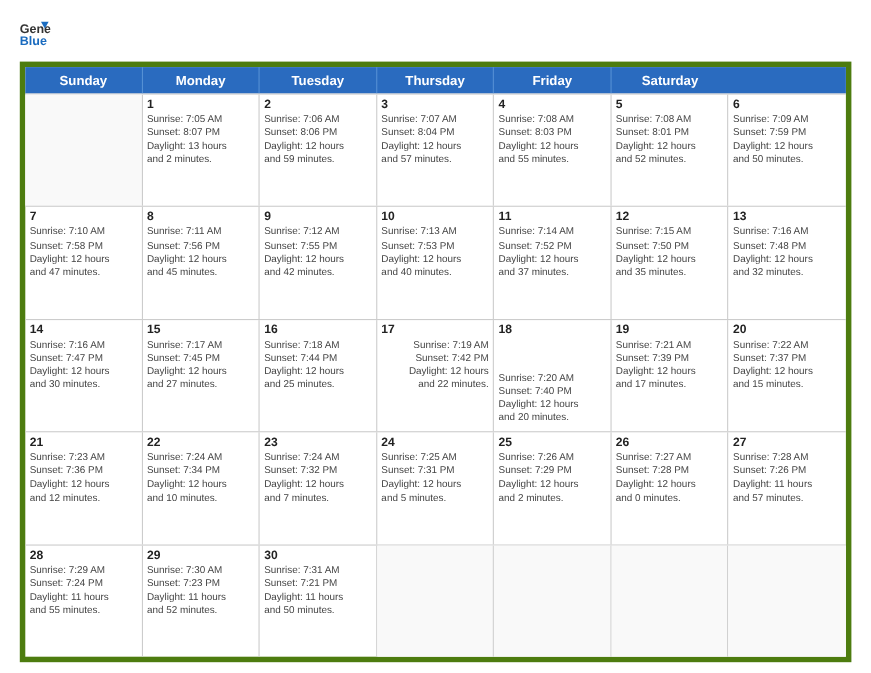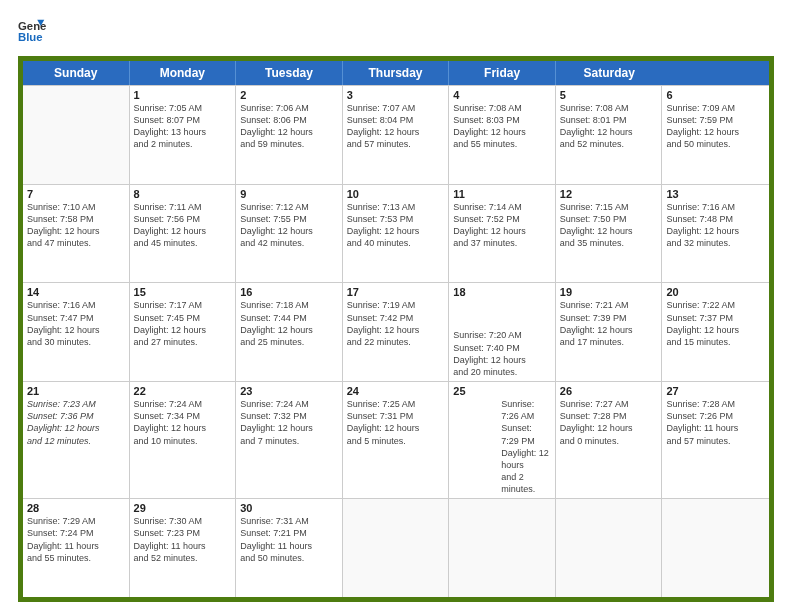--- a/index.html
+++ b/index.html
@@ -238,21 +238,21 @@
           </div>
           <div class="cal-cell">
             <div class="day-number">16</div>
             <div class="day-info" style="white-space: pre-line;">Sunrise: 7:18 AM
 Sunset: 7:44 PM
 Daylight: 12 hours
 and 25 minutes.</div>
           </div>
           <div class="cal-cell">
             <div class="day-number">17</div>
-            <div class="day-info" style="white-space: pre-line;">Sunrise: 7:19 AM
+            <div class="day-info" style="white-space: pre-line; text-align: right;">Sunrise: 7:19 AM
 Sunset: 7:42 PM
 Daylight: 12 hours
 and 22 minutes.</div>
           </div>
           <div class="cal-cell">
             <div class="day-number">18</div>
             <div class="day-info" style="white-space: pre-line; margin-top: 31px;">Sunrise: 7:20 AM
 Sunset: 7:40 PM
 Daylight: 12 hours
 and 20 minutes.</div>
@@ -268,21 +268,21 @@
             <div class="day-number">20</div>
             <div class="day-info" style="white-space: pre-line;">Sunrise: 7:22 AM
 Sunset: 7:37 PM
 Daylight: 12 hours
 and 15 minutes.</div>
           </div>
         </div>
         <div class="cal-row">
           <div class="cal-cell">
             <div class="day-number">21</div>
-            <div class="day-info" style="white-space: pre-line; font-style: italic;">Sunrise: 7:23 AM
+            <div class="day-info" style="white-space: pre-line;">Sunrise: 7:23 AM
 Sunset: 7:36 PM
 Daylight: 12 hours
 and 12 minutes.</div>
           </div>
           <div class="cal-cell">
             <div class="day-number">22</div>
             <div class="day-info" style="white-space: pre-line;">Sunrise: 7:24 AM
 Sunset: 7:34 PM
 Daylight: 12 hours
 and 10 minutes.</div>
@@ -296,21 +296,21 @@
           </div>
           <div class="cal-cell">
             <div class="day-number">24</div>
             <div class="day-info" style="white-space: pre-line;">Sunrise: 7:25 AM
 Sunset: 7:31 PM
 Daylight: 12 hours
 and 5 minutes.</div>
           </div>
           <div class="cal-cell">
             <div class="day-number">25</div>
-            <div class="day-info" style="white-space: pre-line; margin-left: 48px;">Sunrise: 7:26 AM
+            <div class="day-info" style="white-space: pre-line;">Sunrise: 7:26 AM
 Sunset: 7:29 PM
 Daylight: 12 hours
 and 2 minutes.</div>
           </div>
           <div class="cal-cell">
             <div class="day-number">26</div>
             <div class="day-info" style="white-space: pre-line;">Sunrise: 7:27 AM
 Sunset: 7:28 PM
 Daylight: 12 hours
 and 0 minutes.</div>

